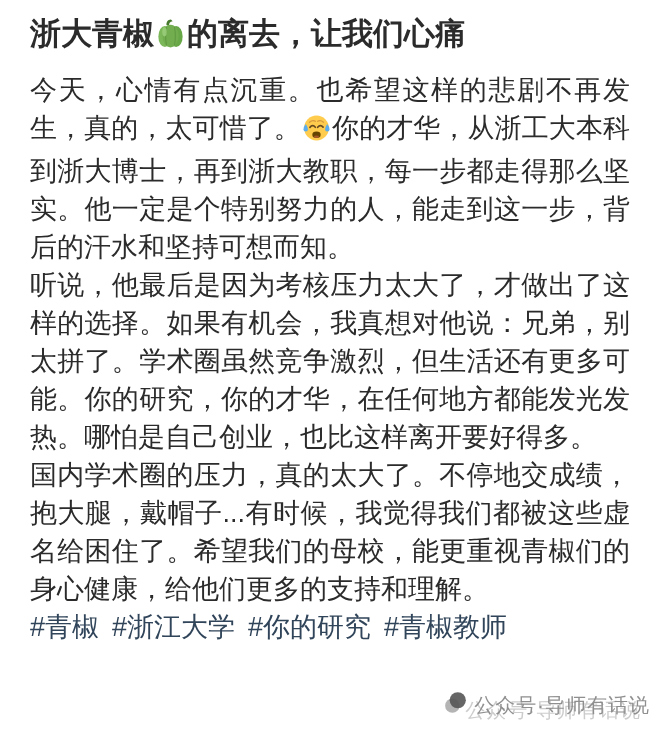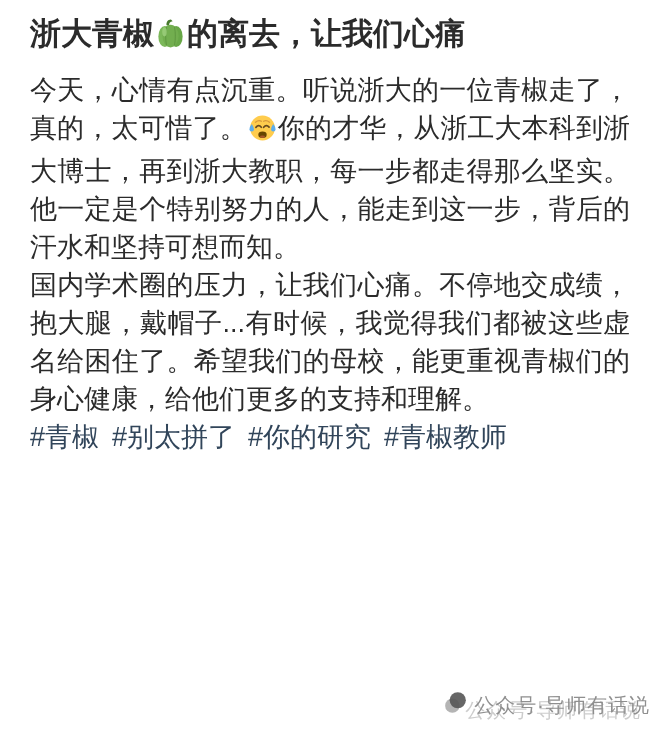--- a/index.html
+++ b/index.html
@@ -51,37 +51,38 @@
           <ellipse cx="11.5" cy="21.5" rx="7.6" ry="12.2" fill="#7cb85a"></ellipse>
           <ellipse cx="24.5" cy="21.5" rx="7.6" ry="12.2" fill="#68a747"></ellipse>
           <ellipse cx="18" cy="21" rx="9.4" ry="13.2" fill="#72ae4f"></ellipse>
           <path d="M13.3 10.5c-1.2 7-1.2 14 0 21" stroke="#578f3b" stroke-width="1.1" fill="none" opacity=".8"></path>
           <path d="M22.7 10.5c1.2 7 1.2 14 0 21" stroke="#578f3b" stroke-width="1.1" fill="none" opacity=".8"></path>
           <ellipse cx="11" cy="16" rx="2.6" ry="5.4" fill="#9ccf7d" opacity=".85"></ellipse>
         </svg></span><span>的离去，让我们心痛</span></h1>
 
     <div class="content">
 
-      <p><span>今天，心情有点沉重。听说浙大的一位青椒走了，真的，太可惜了。</span><span class="emoji"><svg width="31" height="28" viewBox="0 0 40 36" aria-hidden="true">
+      <p><span>今天，心情有点沉重。也希望这样的悲剧不再发生，真的，太可惜了。</span><span class="emoji"><svg width="31" height="28" viewBox="0 0 40 36" aria-hidden="true">
             <circle cx="20" cy="18" r="16" fill="#ffcc4d"></circle>
             <path d="M11 10.5q4-3.2 7.5-1.2" stroke="#d89a3e" stroke-width="1.8" fill="none" stroke-linecap="round"></path>
             <path d="M29 10.5q-4-3.2-7.5-1.2" stroke="#d89a3e" stroke-width="1.8" fill="none" stroke-linecap="round"></path>
             <path d="M11.5 17.2q3.5-4.2 7-.2" stroke="#66491f" stroke-width="2.2" fill="none" stroke-linecap="round"></path>
             <path d="M21.5 17q3.5-4.2 7-.2" stroke="#66491f" stroke-width="2.2" fill="none" stroke-linecap="round"></path>
             <path d="M6.2 12.8q-3.6 4.2-3.1 7.6a3 3 0 0 0 5.9-.5q-.4-3.6-2.8-7.1z" fill="#5dadec"></path>
             <path d="M33.8 12.8q3.6 4.2 3.1 7.6a3 3 0 0 1-5.9-.5q.4-3.6 2.8-7.1z" fill="#5dadec"></path>
             <ellipse cx="20" cy="26.8" rx="5.4" ry="4.2" fill="#664500"></ellipse>
             <ellipse cx="20" cy="29.2" rx="3.2" ry="1.6" fill="#a8572a"></ellipse>
           </svg></span><span>你的才华，从浙工大本科到浙大博士，再到浙大教职，每一步都走得那么坚实。他一定是个特别努力的人，能走到这一步，背后的汗水和坚持可想而知。</span></p>
 
+      <p><span>听说，他最后是因为考核压力太大了，才做出了这样的选择。如果有机会，我真想对他说：兄弟，别太拼了。学术圈虽然竞争激烈，但生活还有更多可能。你的研究，你的才华，在任何地方都能发光发热。哪怕是自己创业，也比这样离开要好得多。</span></p>
 
-      <p><span>国内学术圈的压力，让我们心痛。不停地交成绩，抱大腿，戴帽子...有时候，我觉得我们都被这些虚名给困住了。希望我们的母校，能更重视青椒们的身心健康，给他们更多的支持和理解。</span></p>
+      <p><span>国内学术圈的压力，真的太大了。不停地交成绩，抱大腿，戴帽子...有时候，我觉得我们都被这些虚名给困住了。希望我们的母校，能更重视青椒们的身心健康，给他们更多的支持和理解。</span></p>
 
 
-      <p class="hashtags"><span class="hashtag">#青椒</span><span class="hashtag">#别太拼了</span><span class="hashtag">#你的研究</span><span class="hashtag">#青椒教师</span></p>
+      <p class="hashtags"><span class="hashtag">#青椒</span><span class="hashtag">#浙江大学</span><span class="hashtag">#你的研究</span><span class="hashtag">#青椒教师</span></p>
 
     </div>
   </div>
 
   <div class="watermark">
     <span class="wm-icon"><svg width="27" height="27" viewBox="0 0 30 30" aria-hidden="true">
         <circle cx="11.5" cy="18.5" r="8" fill="#9b9b9b" opacity=".75"></circle>
         <circle cx="17.5" cy="12.5" r="9" fill="#555555" opacity=".9"></circle>
       </svg></span>
     <span class="wm-text-wrap"><span class="wm-ghost">公众号·导师有话说</span><span class="wm-main">公众号·导师有话说</span></span>

